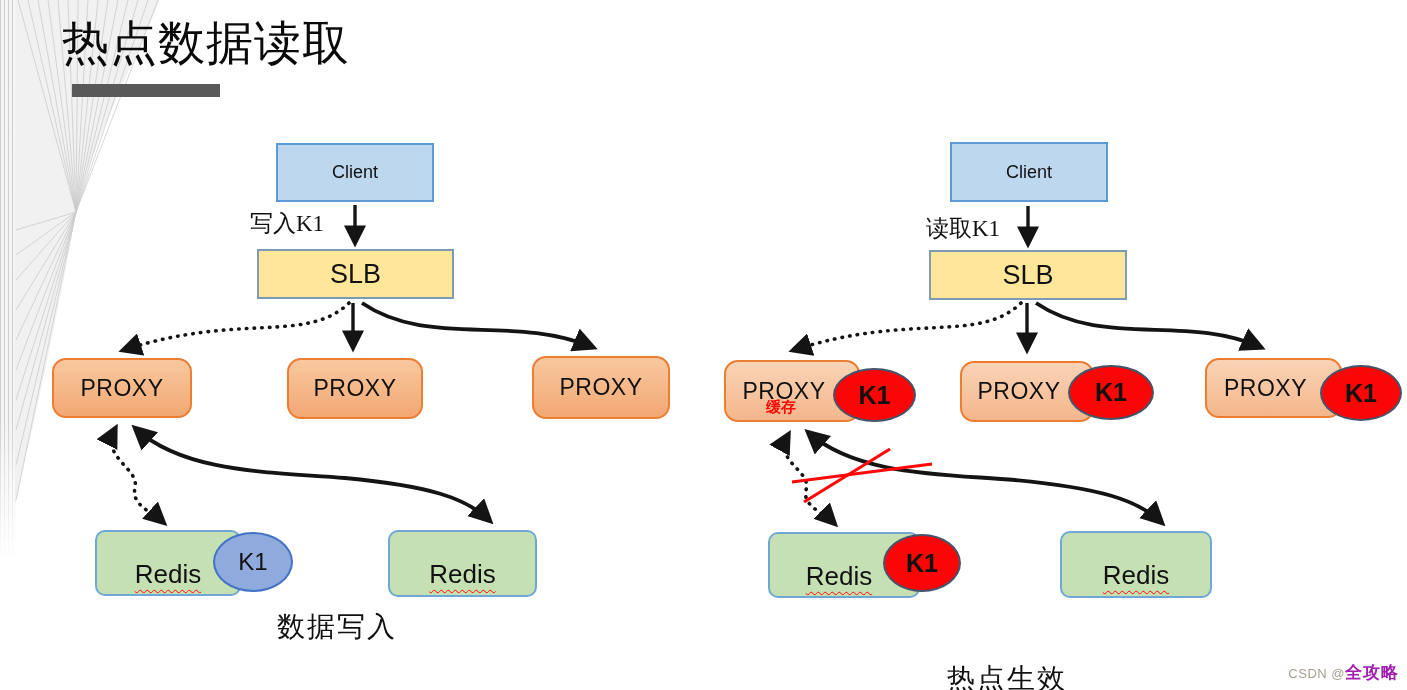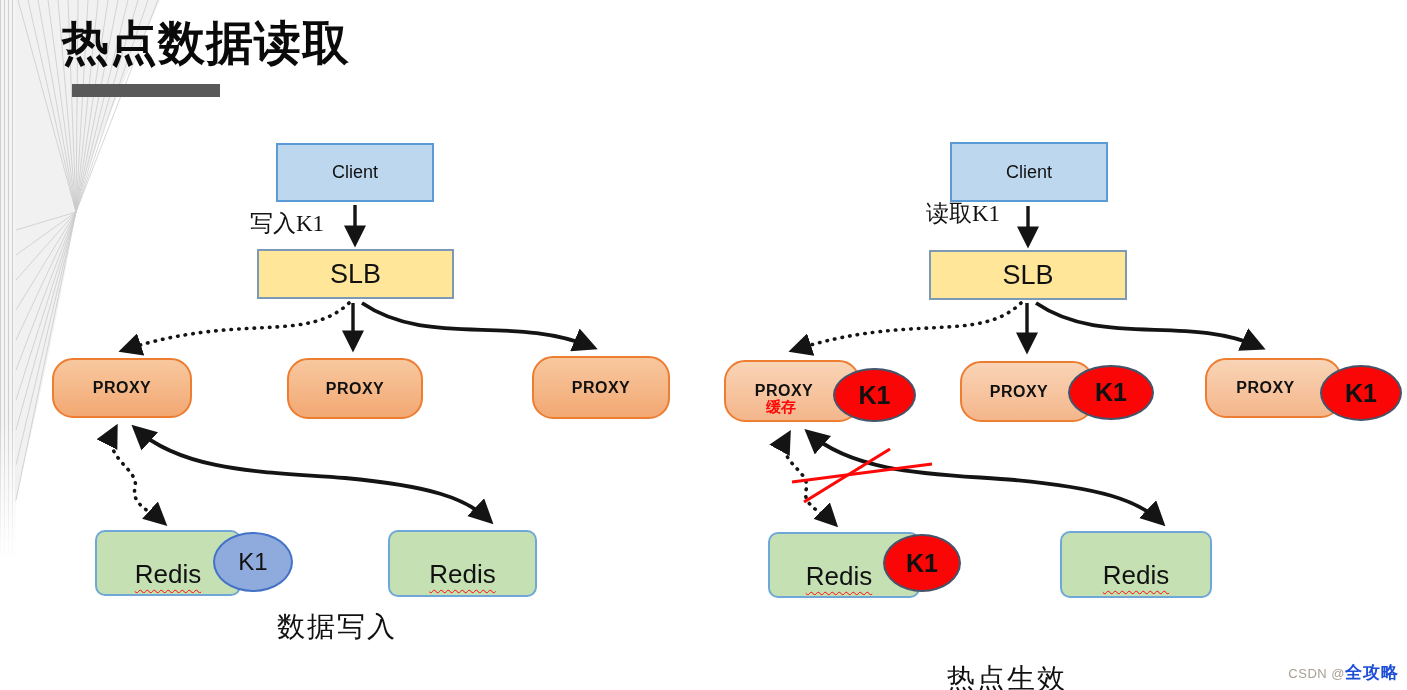--- a/index.html
+++ b/index.html
@@ -9,34 +9,34 @@
 
   
   .stripes{position:absolute;left:0;top:0;width:16px;height:560px;
     background:repeating-linear-gradient(90deg,#cfcfcf 0 1px,#f4f4f4 1px 4px);
     -webkit-mask-image:linear-gradient(180deg,#000 75%,transparent);
     mask-image:linear-gradient(180deg,#000 75%,transparent);}
   .fan{position:absolute;left:0;top:0;}
 
   
   .title{position:absolute;left:62px;top:12px;margin:0;font-size:47px;line-height:1.3;
-         font-weight:700;letter-spacing:1px;color:#0a0a0a;z-index:3;}
+         font-weight:400;letter-spacing:1px;color:#0a0a0a;z-index:3;}
   .title-bar{position:absolute;left:72px;top:84px;width:148px;height:13px;
          background:var(--title-bar,#595959);z-index:2;}
 
   
   .node{position:absolute;display:flex;align-items:center;justify-content:center;
         box-sizing:border-box;z-index:4;}
   .client{background:var(--client-fill,#bdd7ee);border:2px solid var(--client-border,#5b9bd5);
           font-size:18px;}
   .slb{background:var(--slb-fill,#ffe699);border:2px solid var(--slb-border,#7c99b6);
           font-size:27px;}
-  .proxy{border:2px solid var(--proxy-border,#ed7d31);border-radius:21px;font-size:16px;
+  .proxy{border:2px solid var(--proxy-border,#ed7d31);border-radius:14px;font-size:23px;
          letter-spacing:.5px;
-         background:linear-gradient(180deg,#f8c89f 0%,var(--proxy-fill,#f2a873) 100%);font-weight:bold;}
+         background:linear-gradient(180deg,#f8c89f 0%,var(--proxy-fill,#f2a873) 100%);}
   .proxy.light{background:linear-gradient(180deg,#f9d4b6 0%,#f4b68b 100%);}
   .redis{background:var(--redis-fill,#c5e0b3);border:2px solid var(--redis-border,#6fa8d6);
          border-radius:10px;font-size:26px;}
   .redis-txt{text-decoration:underline wavy var(--accent-red,#e02020);
              text-decoration-thickness:1px;text-underline-offset:6px;margin-top:22px;}
 
   .oval{position:absolute;display:flex;align-items:center;justify-content:center;
         border-radius:50%;z-index:5;font-size:24px;}
   .oval.blue{background:var(--key-blue,#8faadc);border:2px solid #4472c4;}
   .oval.red{background:var(--key-red,#fb0606);border:2.5px solid #44546a;font-weight:bold;font-size:25px;}
@@ -48,21 +48,21 @@
 
   .arrows{position:absolute;left:0;top:0;z-index:5;pointer-events:none;}
   .arrow{stroke:#141414;fill:none;}
   .solid{stroke-width:3.8px;}
   .thin{stroke-width:3.4px;}
   .dotted{stroke-width:3.6px;stroke-dasharray:0.5 7.2;stroke-linecap:round;}
   .xline{stroke:var(--accent-red,#ff0808);stroke-width:3.2px;fill:none;}
 
   .watermark{position:absolute;right:8px;bottom:6px;z-index:6;font-size:13px;
              color:#a9a094;letter-spacing:.5px;}
-  .watermark b{font-size:17px;color:#1d4ed8;font-weight:900;letter-spacing:1px;}
+  .watermark b{font-size:17px;color:#a21caf;font-weight:900;letter-spacing:1px;}
 </style>
 </head>
 <body>
 
 <div class="stage">
 
   <div class="stripes"></div>
   <svg class="fan" width="175" height="520" viewBox="0 0 175 520">
     <path d="M16,0 L160,0 C114,105 84,168 76,212 C68,260 46,372 15,505 Z" fill="#ececec" opacity="0.75"></path>
     <g stroke="#c6c6c6" stroke-width="0.8" opacity="0.9">
@@ -108,21 +108,21 @@
   <div class="node redis" style="left:95px;top:530px;width:146px;height:66px">
     <span class="redis-txt">Redis</span>
   </div>
   <div class="oval blue" style="left:213px;top:532px;width:76px;height:56px">K1</div>
   <div class="node redis" style="left:388px;top:530px;width:149px;height:67px">
     <span class="redis-txt">Redis</span>
   </div>
   <div class="caption" style="left:277px;top:608px">数据写入</div>
 
   <div class="node client" style="left:950px;top:142px;width:158px;height:60px">Client</div>
-  <div class="edge-label" style="left:926px;top:198px">读取K1</div>
+  <div class="edge-label" style="left:926px;top:213px">读取K1</div>
   <div class="node slb" style="left:929px;top:250px;width:198px;height:50px">SLB</div>
 
   <div class="node proxy light" style="left:724px;top:360px;width:136px;height:62px;padding-right:16px">PROXY</div>
   <div class="note-red" style="left:766px;top:398px">缓存</div>
   <div class="oval red" style="left:833px;top:368px;width:79px;height:50px">K1</div>
 
   <div class="node proxy light" style="left:960px;top:361px;width:134px;height:61px;padding-right:16px">PROXY</div>
   <div class="oval red" style="left:1068px;top:365px;width:82px;height:51px">K1</div>
 
   <div class="node proxy light" style="left:1205px;top:358px;width:137px;height:60px;padding-right:16px">PROXY</div>

